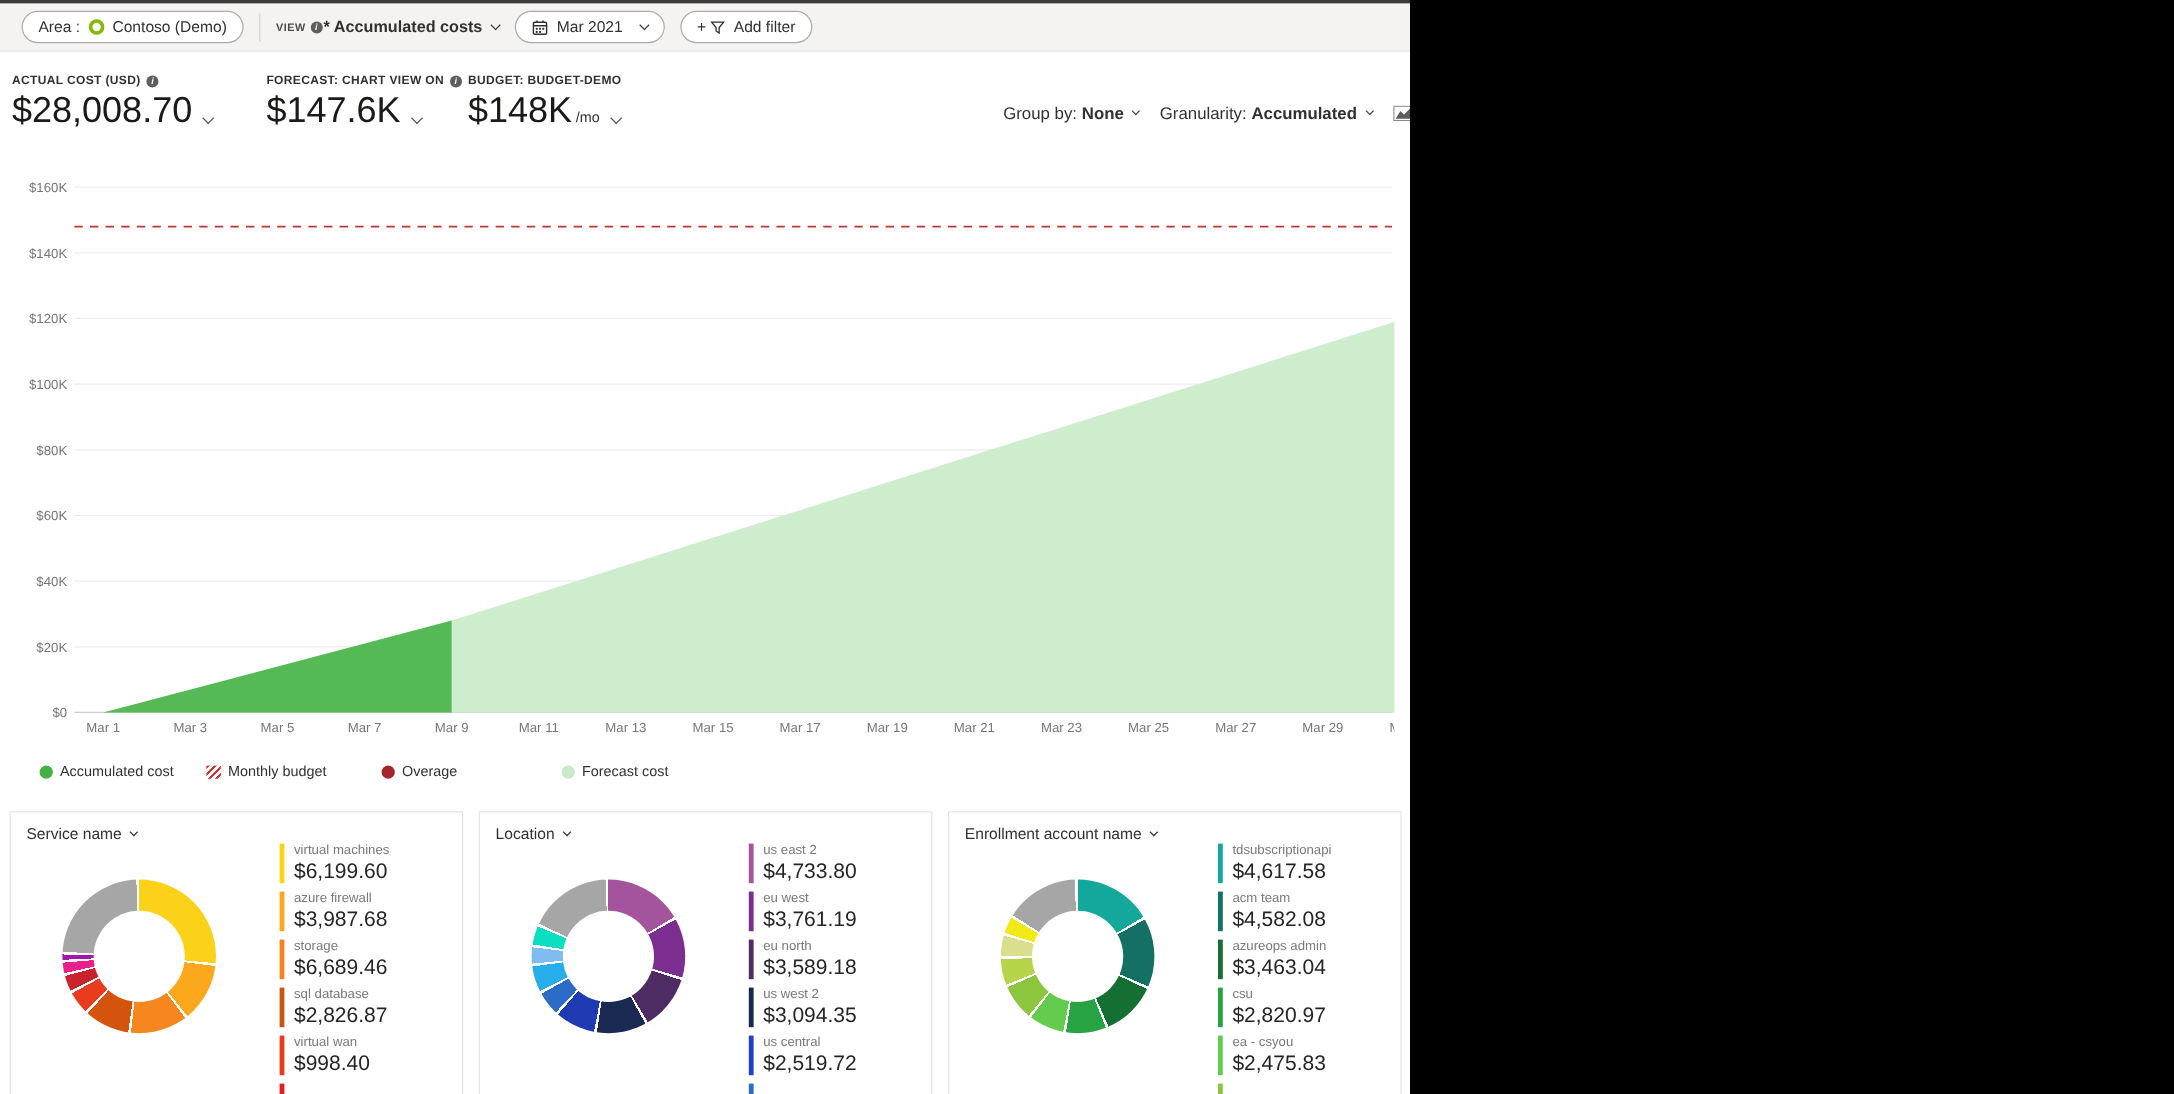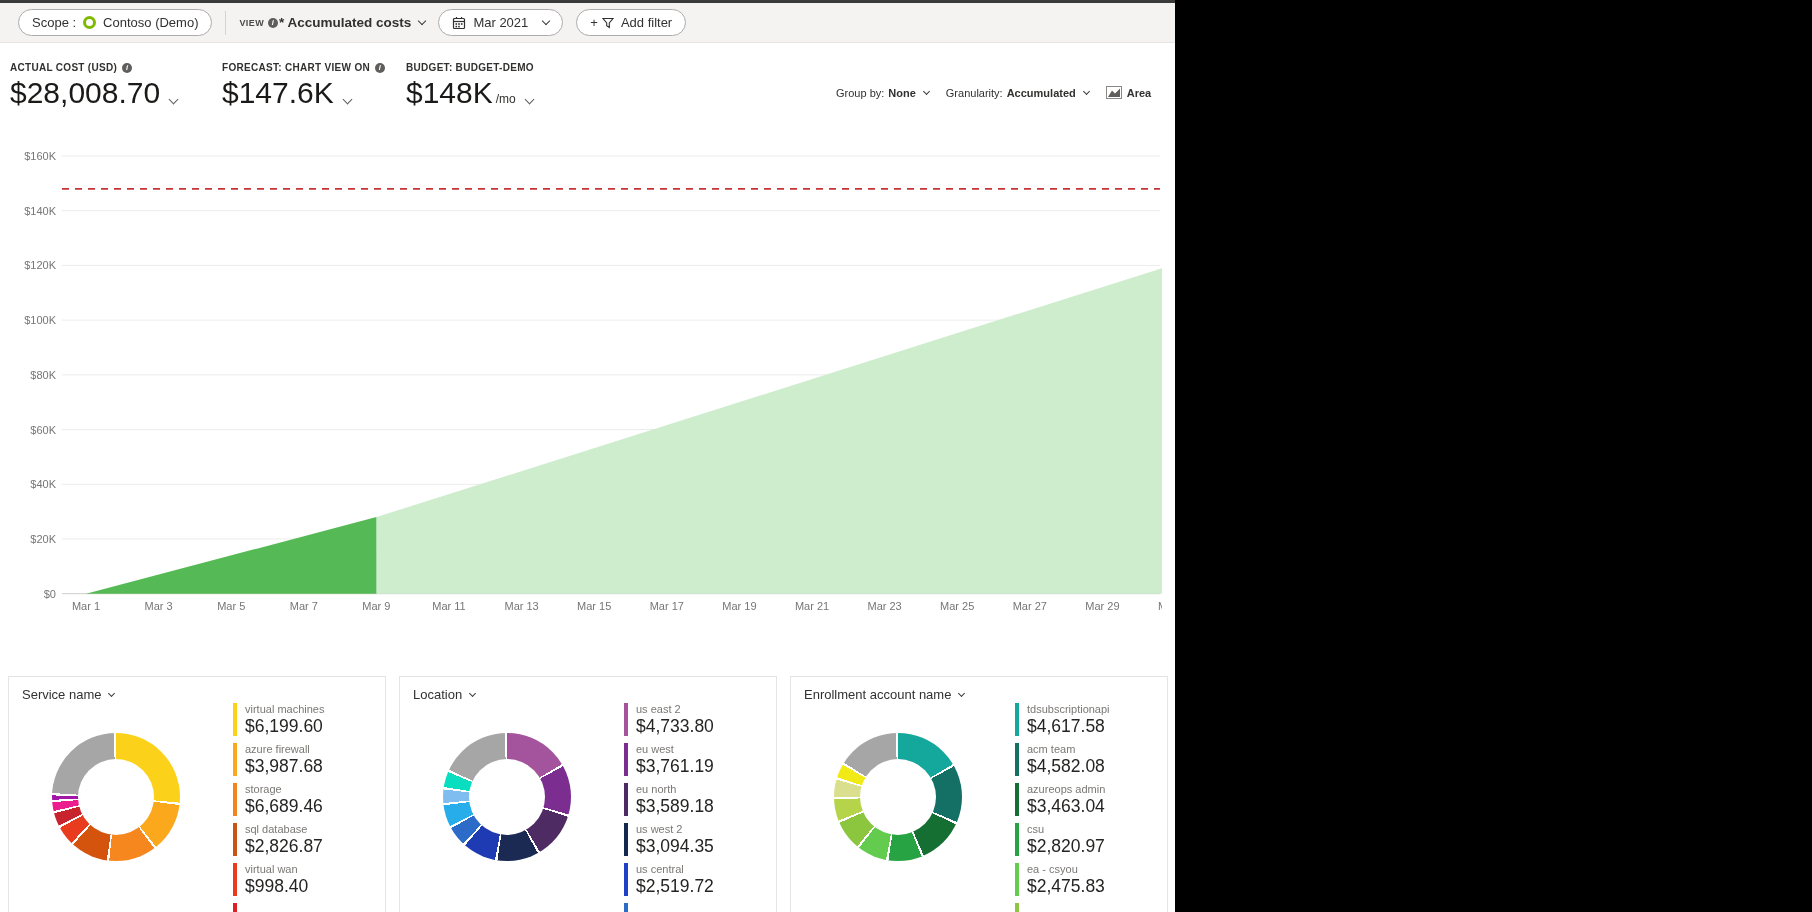--- a/index.html
+++ b/index.html
@@ -26,23 +26,23 @@
   .chev { display:inline-block; width:6px; height:6px; border-right:1.5px solid #3b3a39; border-bottom:1.5px solid #3b3a39;
     transform:rotate(45deg); margin-left:8px; margin-top:-3px; }
   .plus-glyph { font-size:13px; font-weight:400; margin-right:-3px; }
 
   
   .metric { position:absolute; top:62px; }
   .metric .m-label { font-size:10px; font-weight:700; letter-spacing:.3px; color:#323130; display:flex; align-items:center; gap:5px; }
   .metric .m-value { font-size:30px; font-weight:400; color:#1b1a19; margin-top:3px; display:flex; align-items:baseline; cursor:pointer; }
   .metric .m-suffix { font-size:12px; color:#323130; margin-left:3px; }
   .metric .chev { width:7px; height:7px; border-color:#605e5c; margin-left:10px; margin-bottom:4px; }
-  #metric-0 { left:10px; } #metric-1 { left:222px; } #metric-2 { left:406px; }
-
-  .controls { position:absolute; top:86px; left:836px; display:flex; align-items:center; gap:17px; font-size:11px; }
+  #metric-0 { left:10px; } #metric-1 { left:222px; } #metric-2 { left:390px; }
+
+  .controls { position:absolute; top:86px; left:836px; display:flex; align-items:center; gap:17px; font-size:14px; }
   .ctrl { display:flex; align-items:center; cursor:pointer; white-space:nowrap; }
   .ctrl-label { color:#323130; margin-right:4px; }
   .ctrl-value { font-weight:700; color:#323130; }
   .ctrl .chev { width:5px; height:5px; }
   .area-icon { margin-right:5px; display:inline-block; }
 
   
   .chart-wrap { position:absolute; top:132px; left:0; width:1162px; height:492px; }
   .chart-wrap text { font-family:"Liberation Sans", sans-serif; font-size:11px; fill:#767676; }
 
@@ -71,21 +71,21 @@
   .li-partial { width:4px; height:34px; }
 </style>
 </head>
 <body>
 
 <div class="app">
   <div class="top-strip"></div>
 
   <div class="toolbar">
     <div class="pill">
-      <span>Scope :</span>
+      <span>Area :</span>
       <span class="scope-dot"></span>
       <span>Contoso (Demo)</span>
     </div>
     <div class="vdiv"></div>
     <div class="view-group">
       <div class="view-label">
         <span>VIEW</span>
         <span class="info">i</span>
       </div>
       <div class="view-value">
@@ -204,20 +204,38 @@
         <text x="739.4" y="478" text-anchor="middle">Mar 19</text>
         <text x="812" y="478" text-anchor="middle">Mar 21</text>
         <text x="884.6" y="478" text-anchor="middle">Mar 23</text>
         <text x="957.2" y="478" text-anchor="middle">Mar 25</text>
         <text x="1029.8" y="478" text-anchor="middle">Mar 27</text>
         <text x="1102.4" y="478" text-anchor="middle">Mar 29</text>
         <text x="1175" y="478" text-anchor="middle">Mar 31</text>
       </svg>
   </div>
 
+  <div class="legend" id="legend-row">
+      <div class="legend-item">
+        <span class="lg-dot" style="background: rgb(68, 175, 68);"></span>
+        <span>Accumulated cost</span>
+      </div>
+      <div class="legend-item">
+        <span class="lg-hatch"></span>
+        <span>Monthly budget</span>
+      </div>
+      <div class="legend-item">
+        <span class="lg-dot" style="background: rgb(164, 38, 44);"></span>
+        <span>Overage</span>
+      </div>
+      <div class="legend-item">
+        <span class="lg-dot" style="background: rgb(201, 233, 201);"></span>
+        <span>Forecast cost</span>
+      </div>
+    </div>
 
   <div class="cards" id="cards-row">
       <div class="card">
         <div class="card-header">
           <span>Service name</span>
           <span class="chev"></span>
         </div>
         <div class="donut" style="background: conic-gradient(rgb(252, 209, 26) 0%, rgb(252, 209, 26) 26.4%, rgb(255, 255, 255) 26.4%, rgb(255, 255, 255) 27%, rgb(251, 168, 28) 27%, rgb(251, 168, 28) 39.2%, rgb(255, 255, 255) 39.2%, rgb(255, 255, 255) 39.8%, rgb(246, 135, 31) 39.8%, rgb(246, 135, 31) 51.7%, rgb(255, 255, 255) 51.7%, rgb(255, 255, 255) 52.3%, rgb(212, 84, 14) 52.3%, rgb(212, 84, 14) 61.7%, rgb(255, 255, 255) 61.7%, rgb(255, 255, 255) 62.3%, rgb(233, 60, 31) 62.3%, rgb(233, 60, 31) 67%, rgb(255, 255, 255) 67%, rgb(255, 255, 255) 67.6%, rgb(200, 36, 46) 67.6%, rgb(200, 36, 46) 70.9%, rgb(255, 255, 255) 70.9%, rgb(255, 255, 255) 71.5%, rgb(236, 29, 141) 71.5%, rgb(236, 29, 141) 73.7%, rgb(255, 255, 255) 73.7%, rgb(255, 255, 255) 74.3%, rgb(163, 23, 168) 74.3%, rgb(163, 23, 168) 75.4%, rgb(255, 255, 255) 75.4%, rgb(255, 255, 255) 76%, rgb(166, 166, 166) 76%, rgb(166, 166, 166) 99.4%, rgb(255, 255, 255) 99.4%, rgb(255, 255, 255) 100%);"></div>
         <div class="item-list">
           <div class="list-item">

